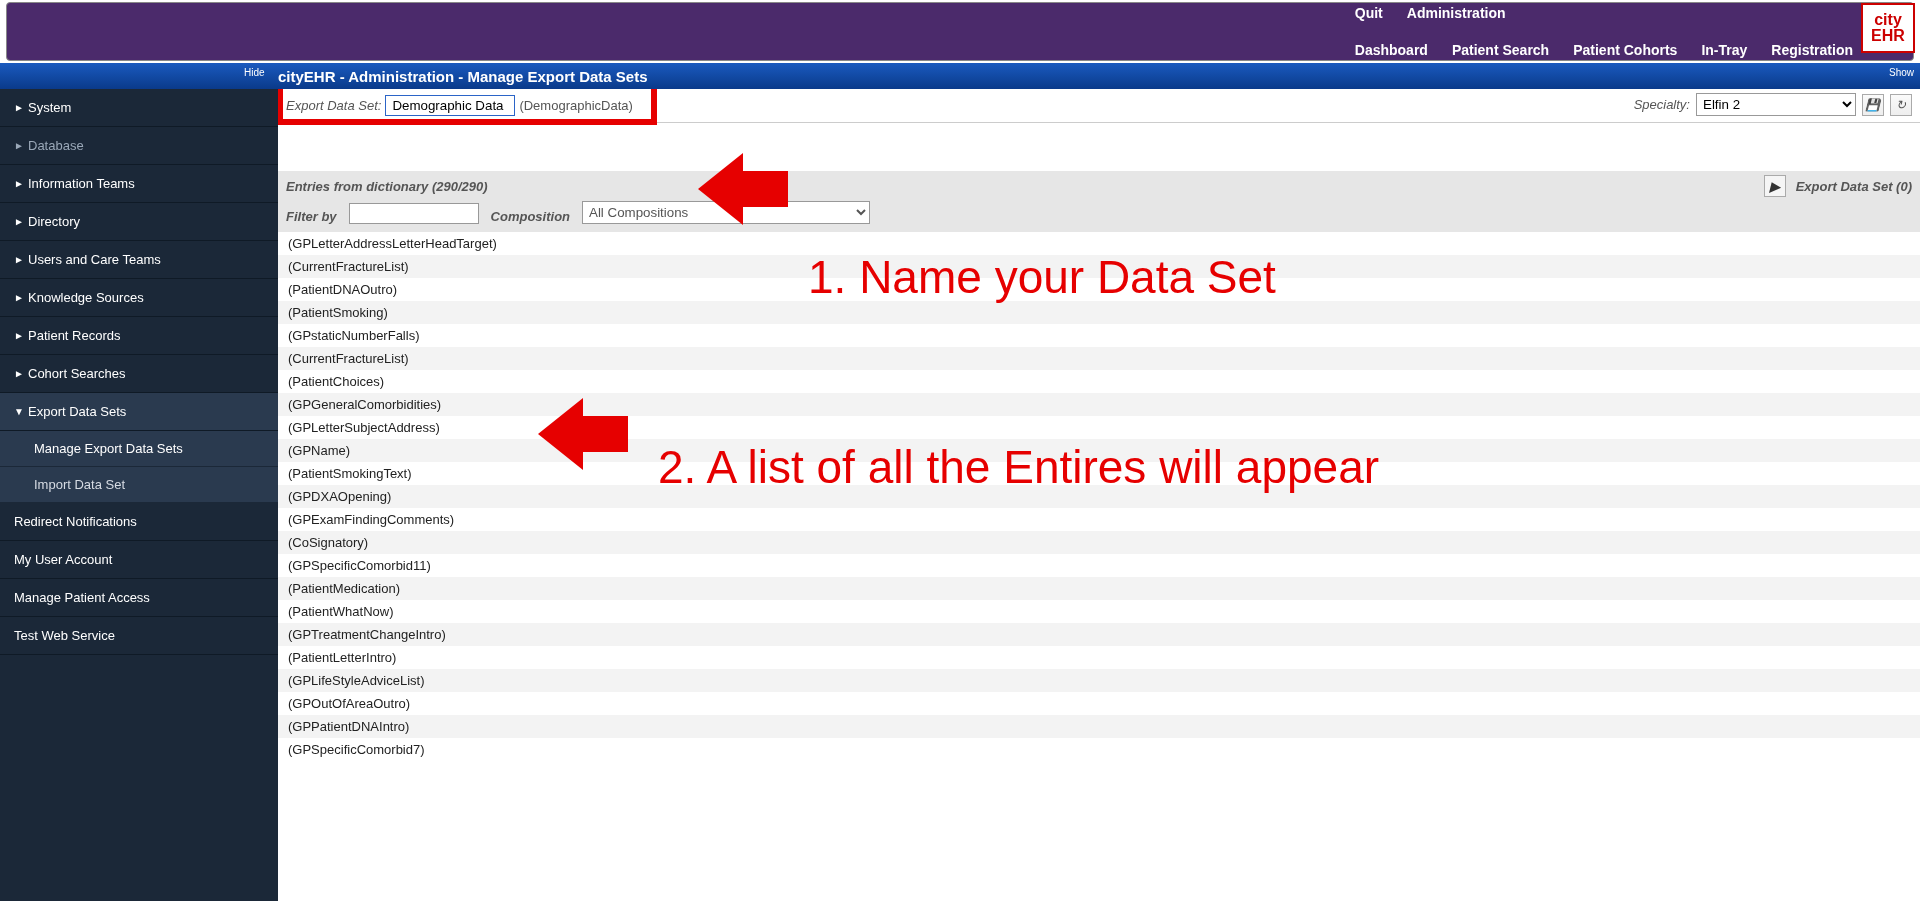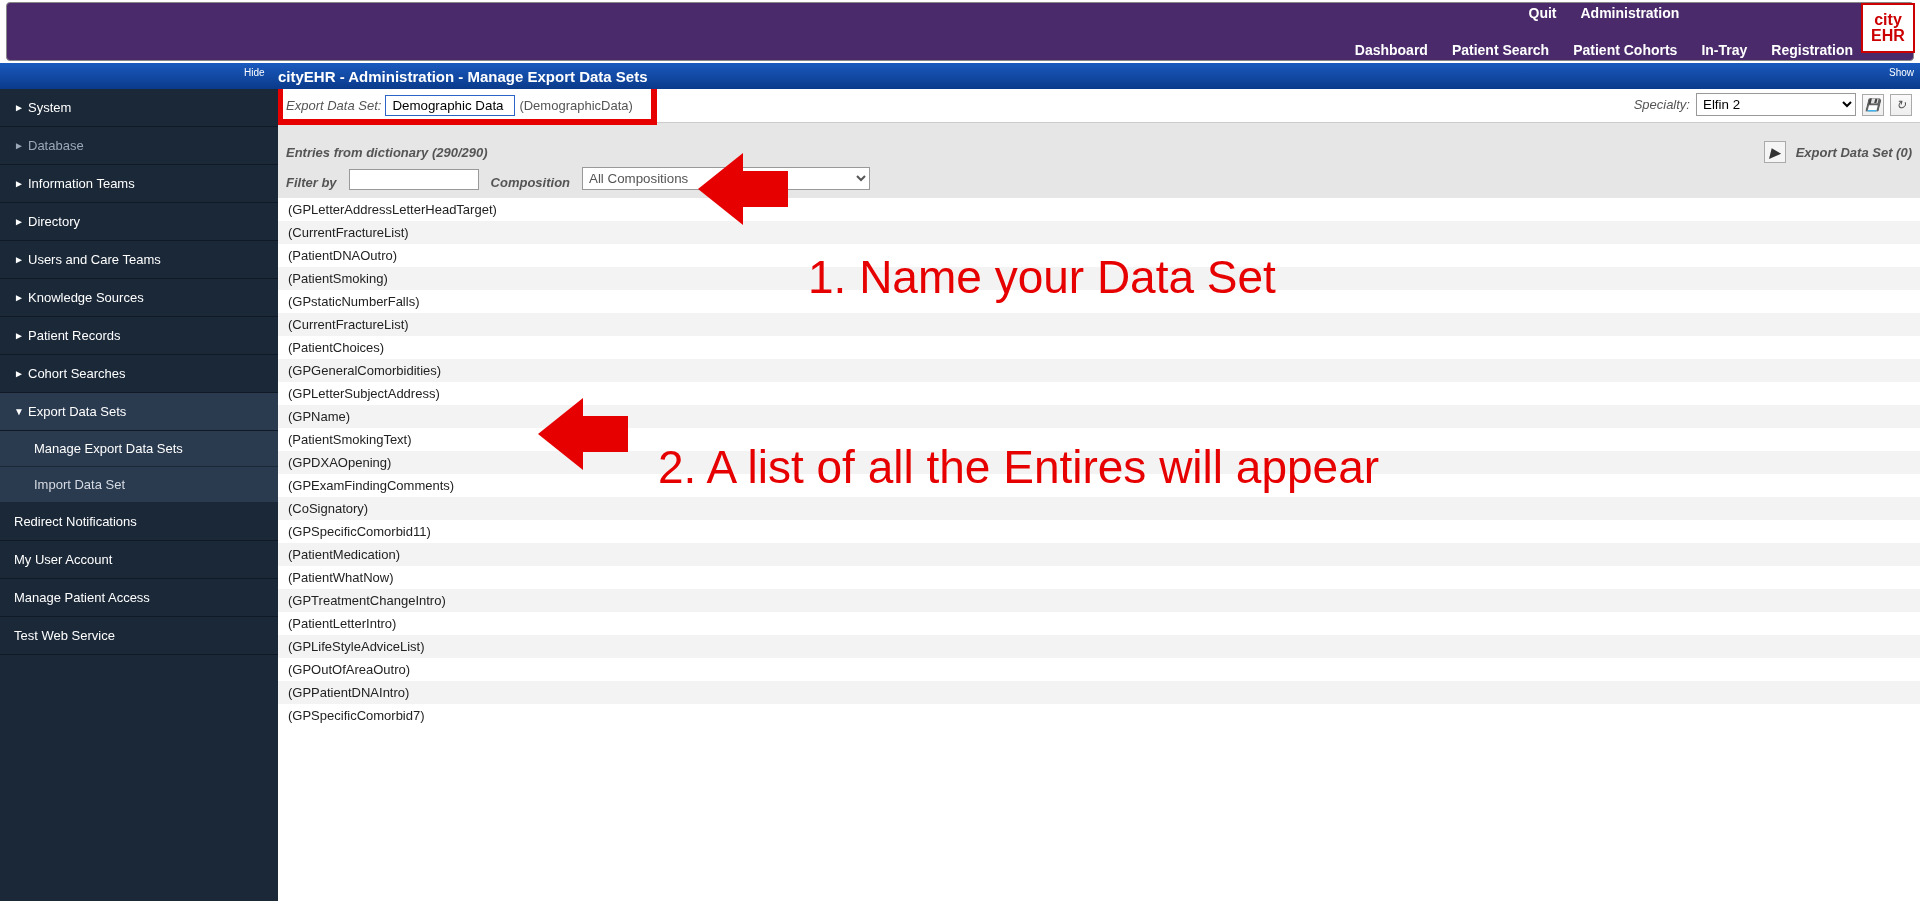--- a/index.html
+++ b/index.html
@@ -24,21 +24,21 @@
     border-radius: 4px;
     margin: 2px 6px 0 6px;
     color: #fff;
     display: flex;
     justify-content: flex-end;
     padding-right: 60px;
   }
   .topbar .links {
     display: flex;
     flex-direction: column;
-    align-items: center;
+    align-items: flex-start;
     justify-content: center;
     gap: 21px;
     padding: 6px 0;
     font-size: 14px;
   }
   .topbar .links .row { display: flex; gap: 24px; font-weight: bold; }
   .topbar .links .row span { cursor: pointer; }
   .topbar .logo {
     position: absolute;
     right: -2px;
@@ -204,22 +204,23 @@
     top: 0px;
     width: 387px;
     height: 62px;
     border: 6px solid #e60000;
     pointer-events: none;
   } 
 
   
   .gray-header {
     background: #e6e6e6;
-    padding: 18px 8px 8px 8px;
+    padding: 4px 8px 8px 8px;
     color: #444;
+    margin-top: 48px;
   }
   .gray-header .entries-title {
     font-style: italic;
     font-weight: bold;
     color: #555;
     margin-bottom: 4px;
     display: flex;
     justify-content: space-between;
     align-items: center;
   }

